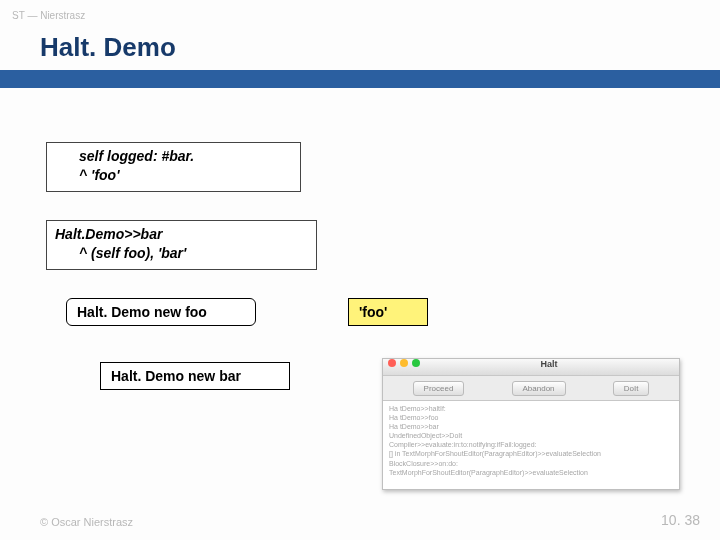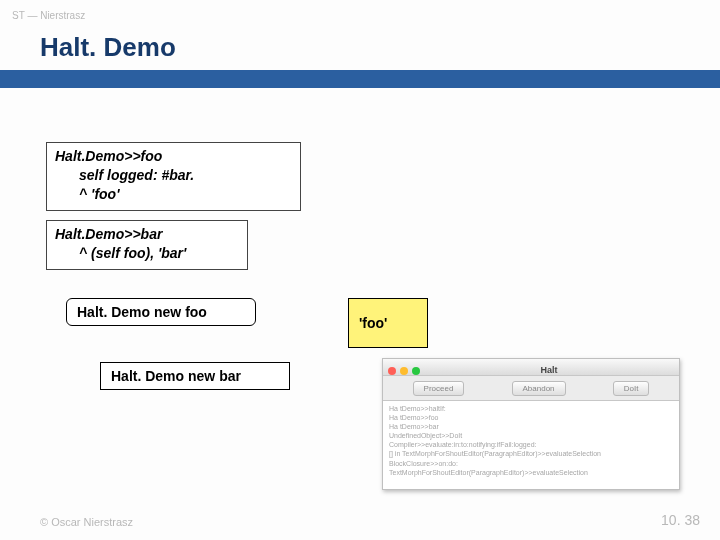--- a/index.html
+++ b/index.html
@@ -49,21 +49,21 @@
   .codebox .l2 { padding-left: 24px; }
   .codebox .l3 { padding-left: 24px; }
   .box-foo {
     top: 142px;
     left: 46px;
     width: 255px;
   }
   .box-bar {
     top: 220px;
     left: 46px;
-    width: 202px;
+    width: 271px;
     font-style: italic;
   }
   .exprbox {
     position: absolute;
     border: 1px solid #000;
     background: #fff;
     padding: 5px 10px;
     font-size: 14px;
     font-weight: bold;
   }
@@ -75,21 +75,21 @@
   }
   .expr-newbar {
     top: 362px;
     left: 100px;
     width: 190px;
   }
   .resultbox {
     position: absolute;
     border: 1px solid #000;
     background: #fff37a;
-    padding: 16px 10px;
+    padding: 5px 10px;
     font-size: 14px;
     font-weight: bold;
     top: 298px;
     left: 348px;
     width: 80px;
   }
   
   .debugger {
     position: absolute;
     top: 358px;
@@ -100,21 +100,21 @@
     border: 1px solid #bfbfbf;
     box-shadow: 1px 2px 4px rgba(0,0,0,0.25);
     font-size: 8px;
     color: #555;
   }
   .dbg-titlebar {
     height: 17px;
     background: linear-gradient(#f9f9f9,#dcdcdc);
     border-bottom: 1px solid #c7c7c7;
     display: flex;
-    align-items: flex-end;
+    align-items: flex-start;
     padding: 0 5px;
     gap: 4px;
   }
   .dbg-dot { width: 8px; height: 8px; border-radius: 4px; }
   .dot-r { background: #ff5f57; }
   .dot-y { background: #febc2e; }
   .dot-g { background: #28c840; }
   .dbg-wtitle {
     flex: 1;
     text-align: center;
@@ -166,21 +166,20 @@
   }
 </style>
 </head>
 <body>
 
 <div class="crumb">ST — Nierstrasz</div>
 <div class="title">Halt. Demo</div>
 <div class="bar"></div>
 
 <div class="codebox box-foo">
-  <div class="l1">Halt.Demo&gt;&gt;foo</div>
   <div class="l2">self logged: #bar.</div>
   <div class="l3">^ 'foo'</div>
 </div>
 
 <div class="codebox box-bar">
   <div class="l1">Halt.Demo&gt;&gt;bar</div>
   <div class="l2">^ (self foo), 'bar'</div>
 </div>
 
 <div class="exprbox expr-newfoo">Halt. Demo new foo</div>

